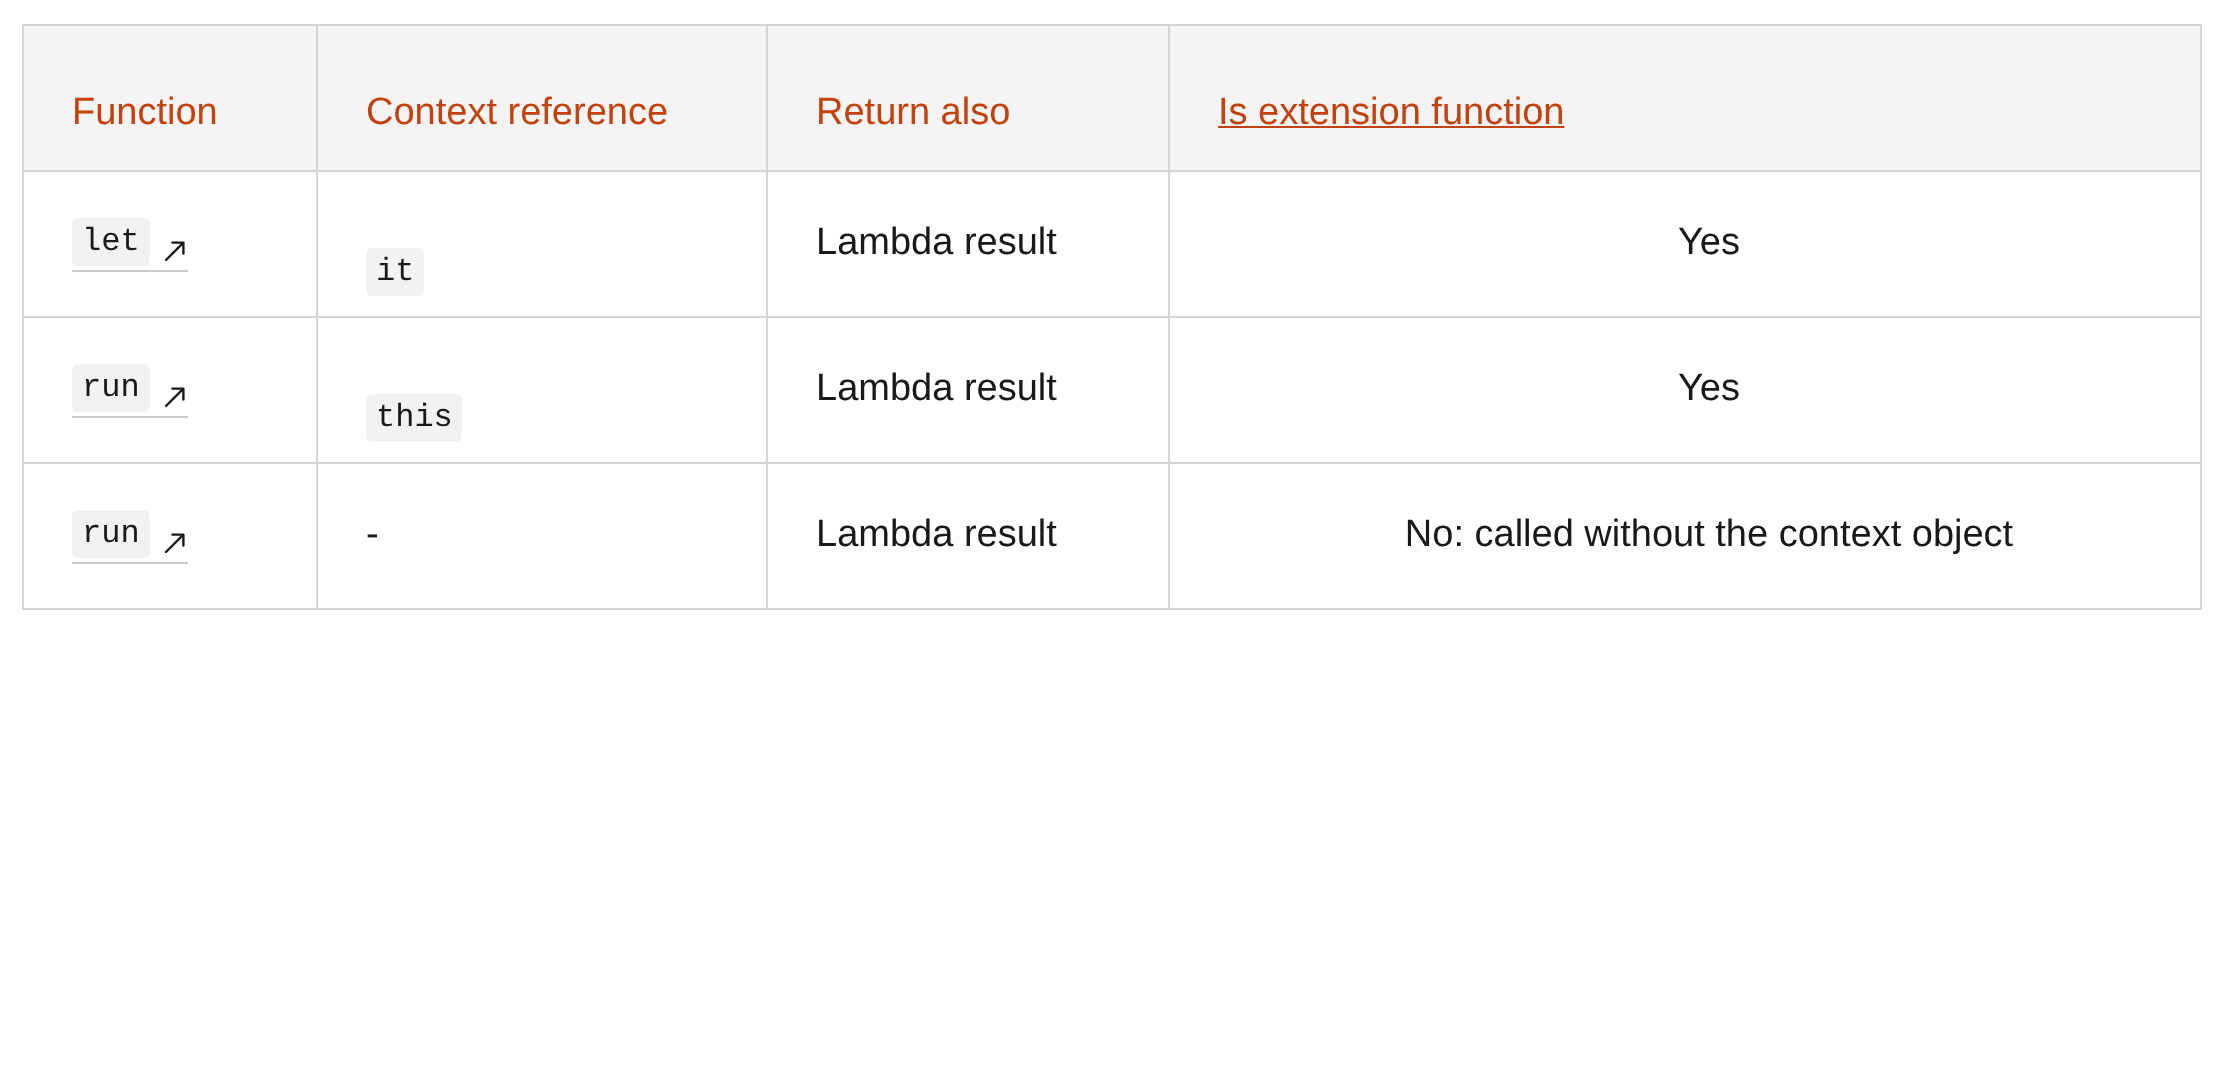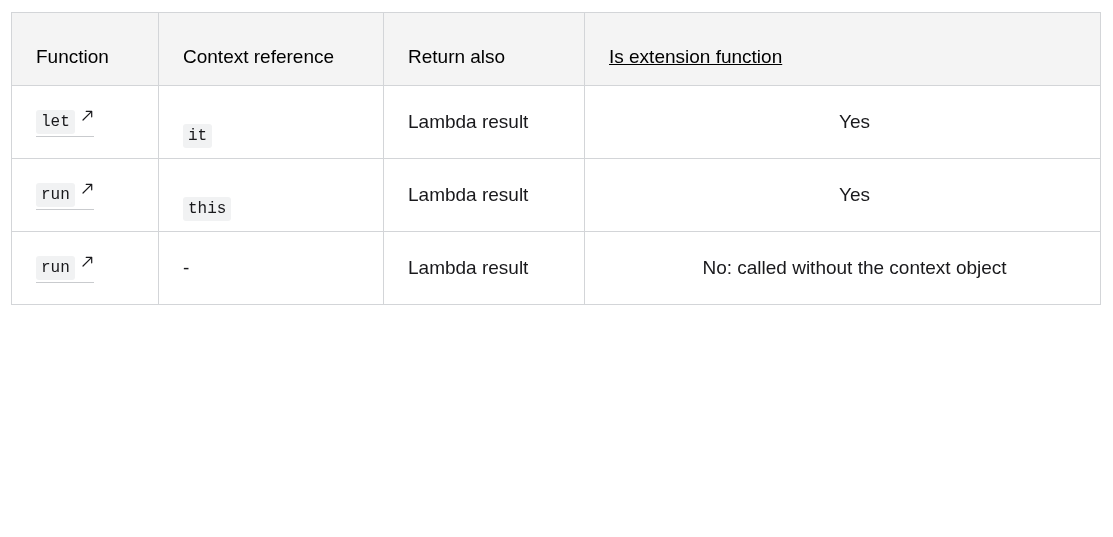--- a/index.html
+++ b/index.html
@@ -42,21 +42,21 @@
   thead tr { background: #f4f4f4; }
 
   thead th {
     height: 73px;
     padding: 16px 0 0 24px;
     text-align: left;
     vertical-align: middle;
     font-weight: 400;
     font-size: 19px;
     line-height: 24px;
-    color: #000000;
+    color: #c2410c;
     border-right: 1px solid #d3d5d8;
     border-bottom: 1px solid #d3d5d8;
     box-sizing: border-box;
     white-space: nowrap;
   }
   thead th:last-child { border-right: none; text-decoration: underline; }
 
   tbody td {
     height: 73px;
     padding: 0 0 0 24px;
@@ -69,21 +69,21 @@
     border-bottom: 1px solid #d3d5d8;
     box-sizing: border-box;
   }
   tbody td:last-child { border-right: none; }
   tbody tr:last-child td { border-bottom: none; }
 
   td.fn-cell { padding-left: 24px; }
 
   a.fn-link {
     display: inline-flex;
-    align-items: flex-start;
+    align-items: flex-end;
     gap: 6px;
     text-decoration: none;
     color: inherit;
     border-bottom: 1px solid #c9cbce;
     padding-bottom: 2px;
     line-height: 1;
   }
 
   code.code-chip {
     display: inline-block;

